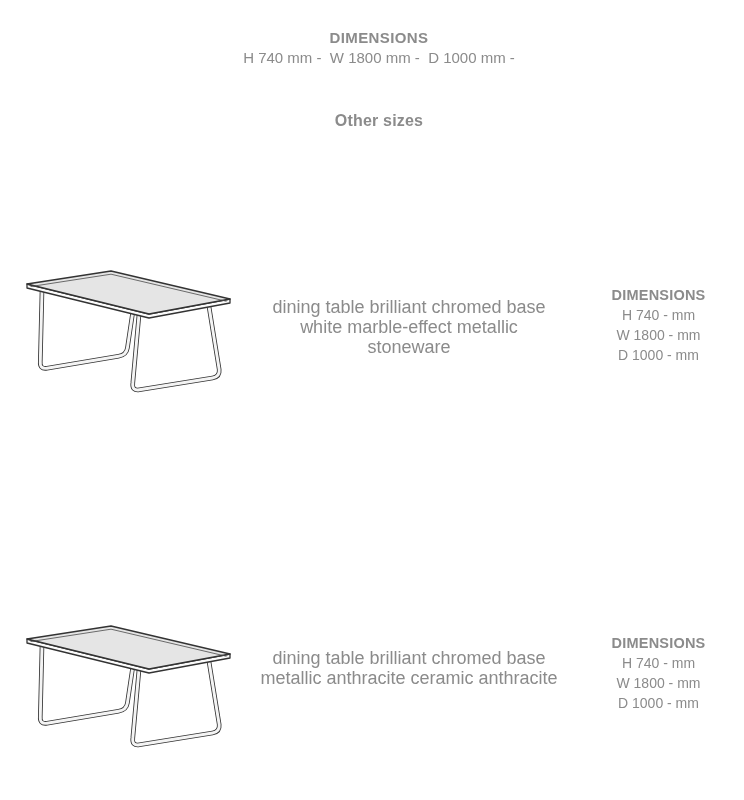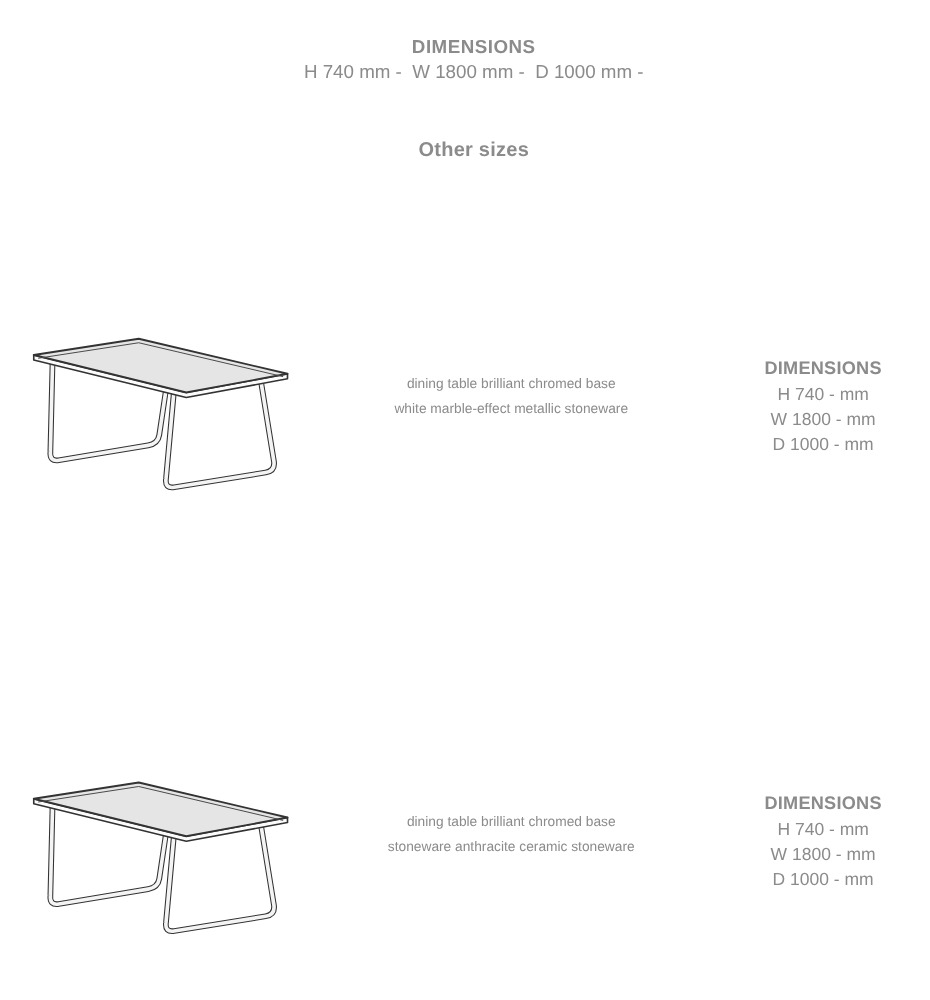--- a/index.html
+++ b/index.html
@@ -66,21 +66,21 @@
     left: 16px;
     top: 0;
     width: 230px;
     height: 136px;
   }
   .desc {
     position: absolute;
     left: 259px;
     width: 300px;
     text-align: center;
-    font-size: 11px;
+    font-size: 18px;
     line-height: 20px;
   }
   .row-1 .desc { top: 34px; }
   .row-2 .desc { top: 30px; }
 
   .dims {
     position: absolute;
     left: 598px;
     width: 121px;
     text-align: center;
@@ -179,21 +179,21 @@
           <path class="leg-dark" d="M26,28 L24.3,98.5 Q23.6,106.4 31,105.2 L102.5,93.3 Q110.3,92 111.4,85 L117,47.5"></path>
           <path class="leg-light" d="M26,28 L24.3,98.5 Q23.6,106.4 31,105.2 L102.5,93.3 Q110.3,92 111.4,85 L117,47.5"></path>
         </g>
         <path class="rim" d="M11,21 L11,25 L133,55 L214,40 L214,36 L133,51 Z"></path>
         <path class="ttop" d="M11,21 L95,8 L214,36 L133,51 Z"></path>
         <path class="tline" d="M14.5,23.6 L95,11.2 L210.5,38.3"></path>
       </svg>
     </div>
     <div class="desc">
       <div>dining table brilliant chromed base</div>
-      <div>stoneware anthracite ceramic stoneware</div>
+      <div>metallic anthracite ceramic anthracite</div>
     </div>
     <div class="dims">
       <div class="dims-title">DIMENSIONS</div>
       <div class="dims-line">H 740 - mm</div>
       <div class="dims-line">W 1800 - mm</div>
       <div class="dims-line">D 1000 - mm</div>
     </div>
   </div>
 
 </div>

